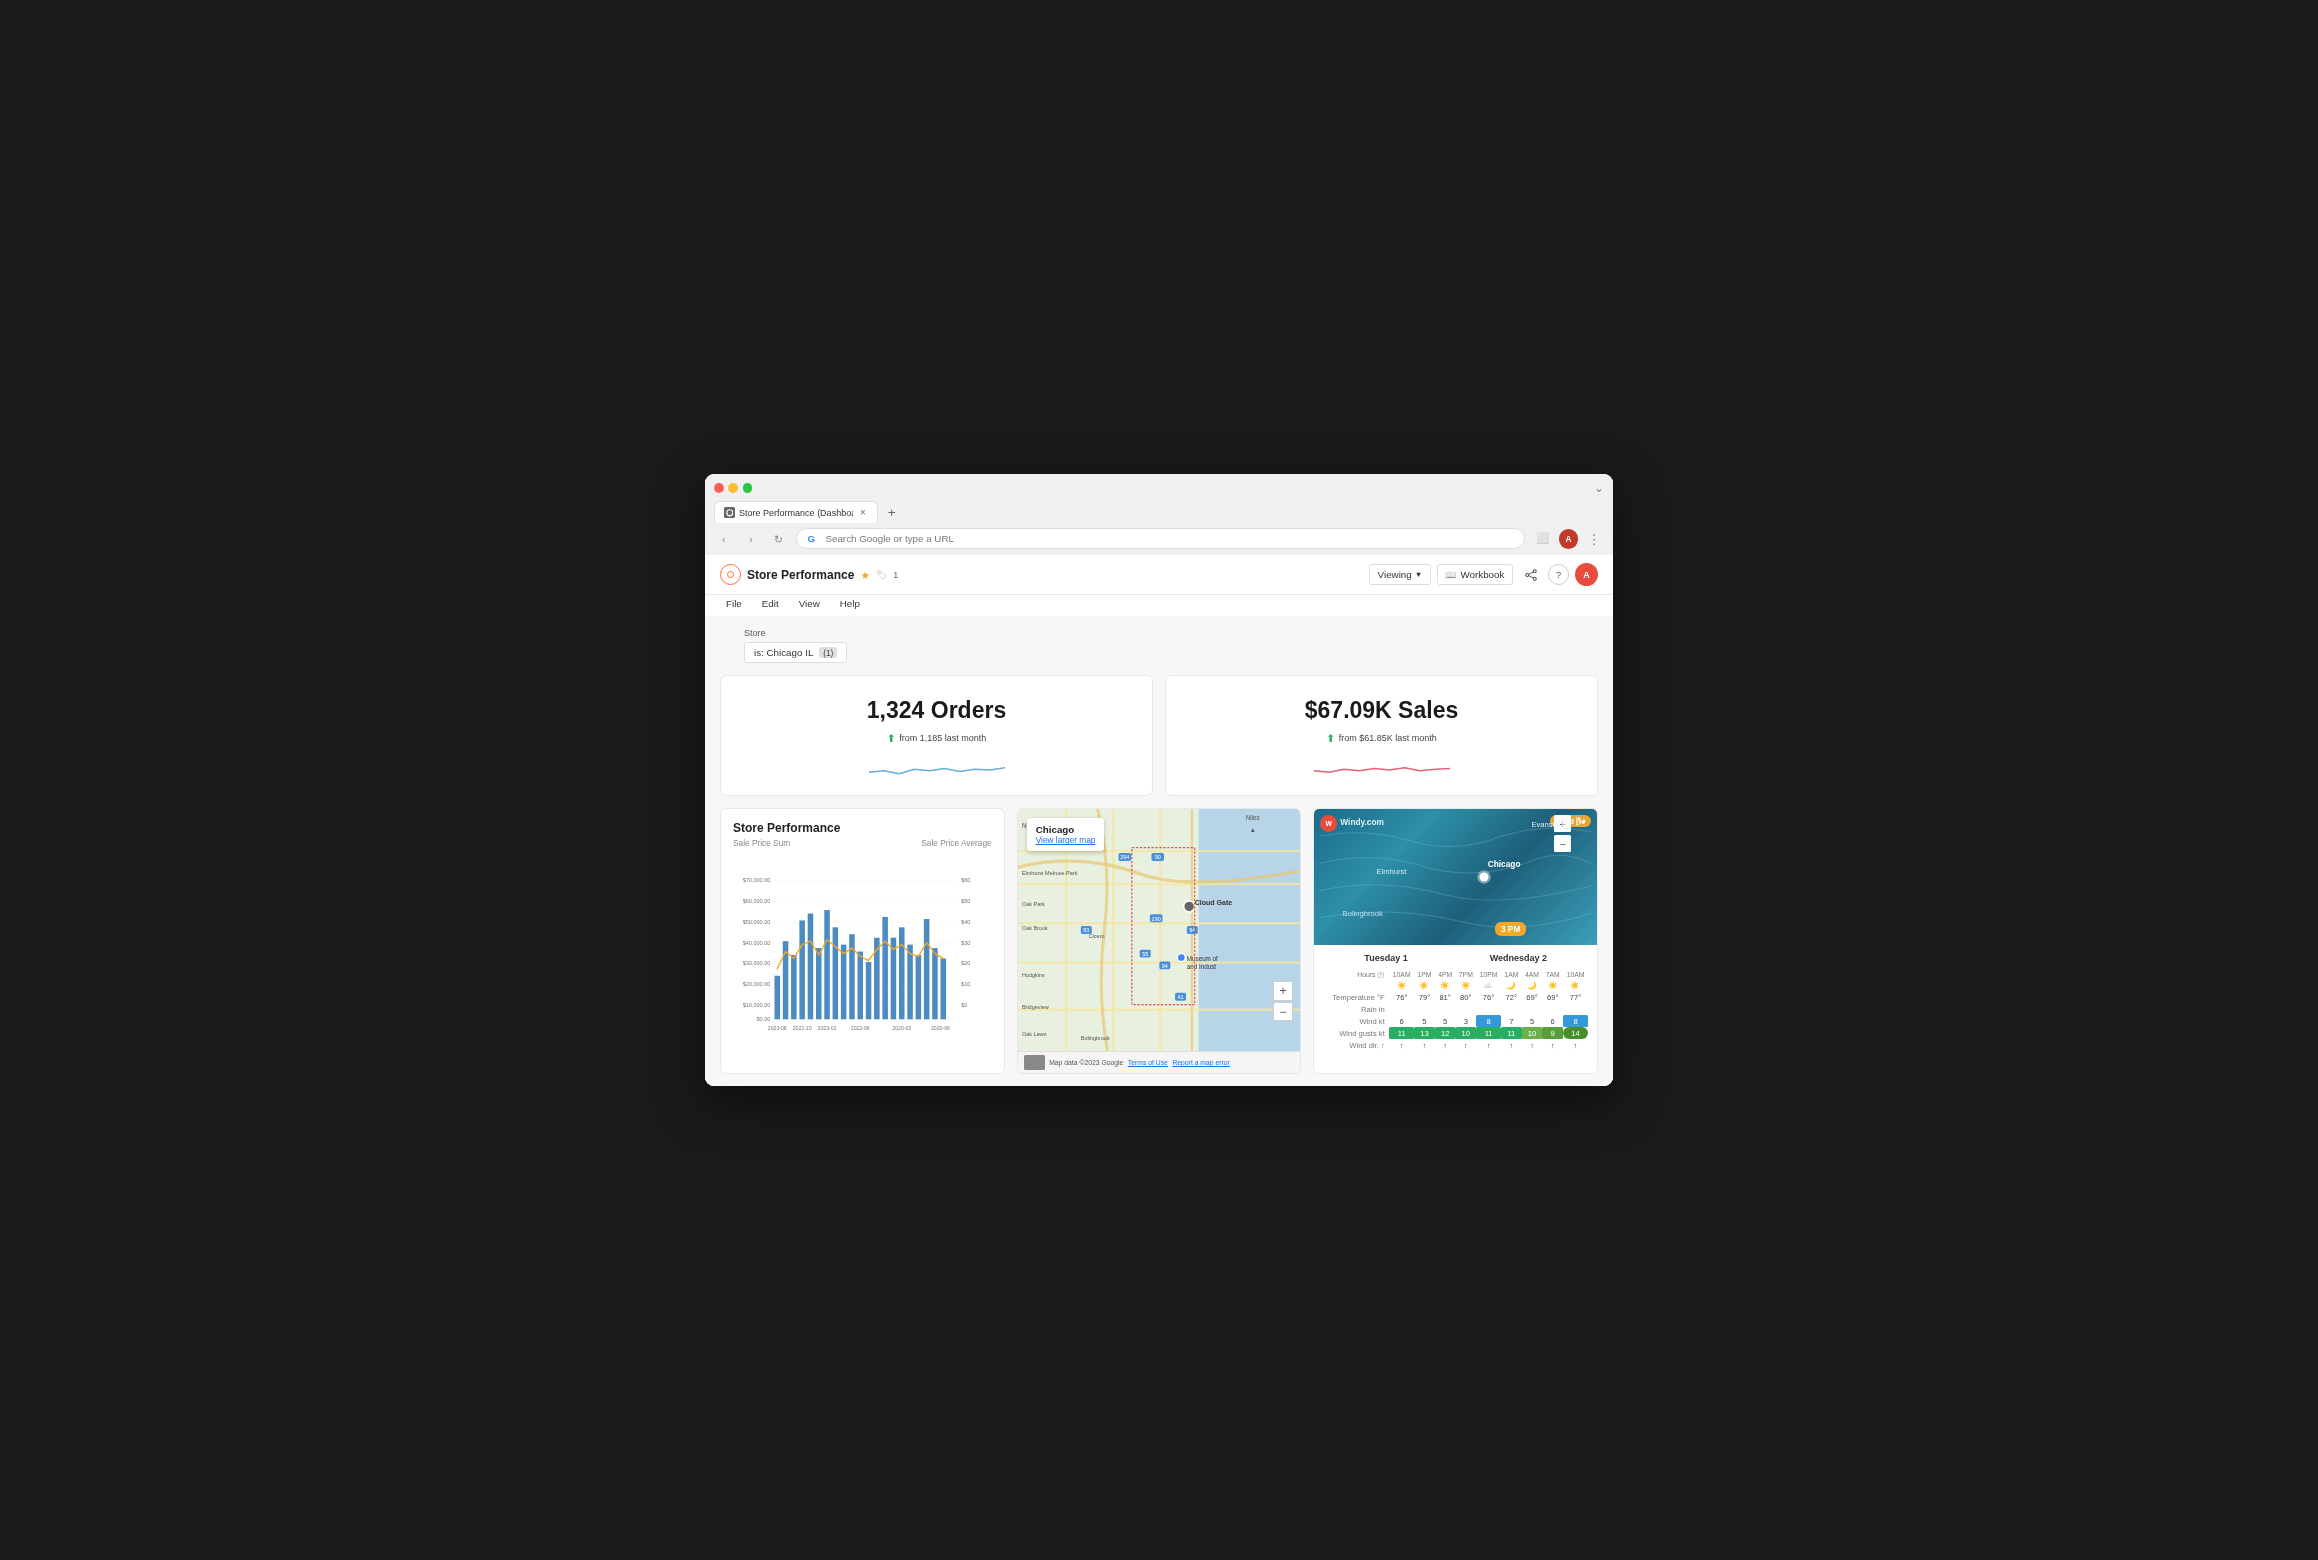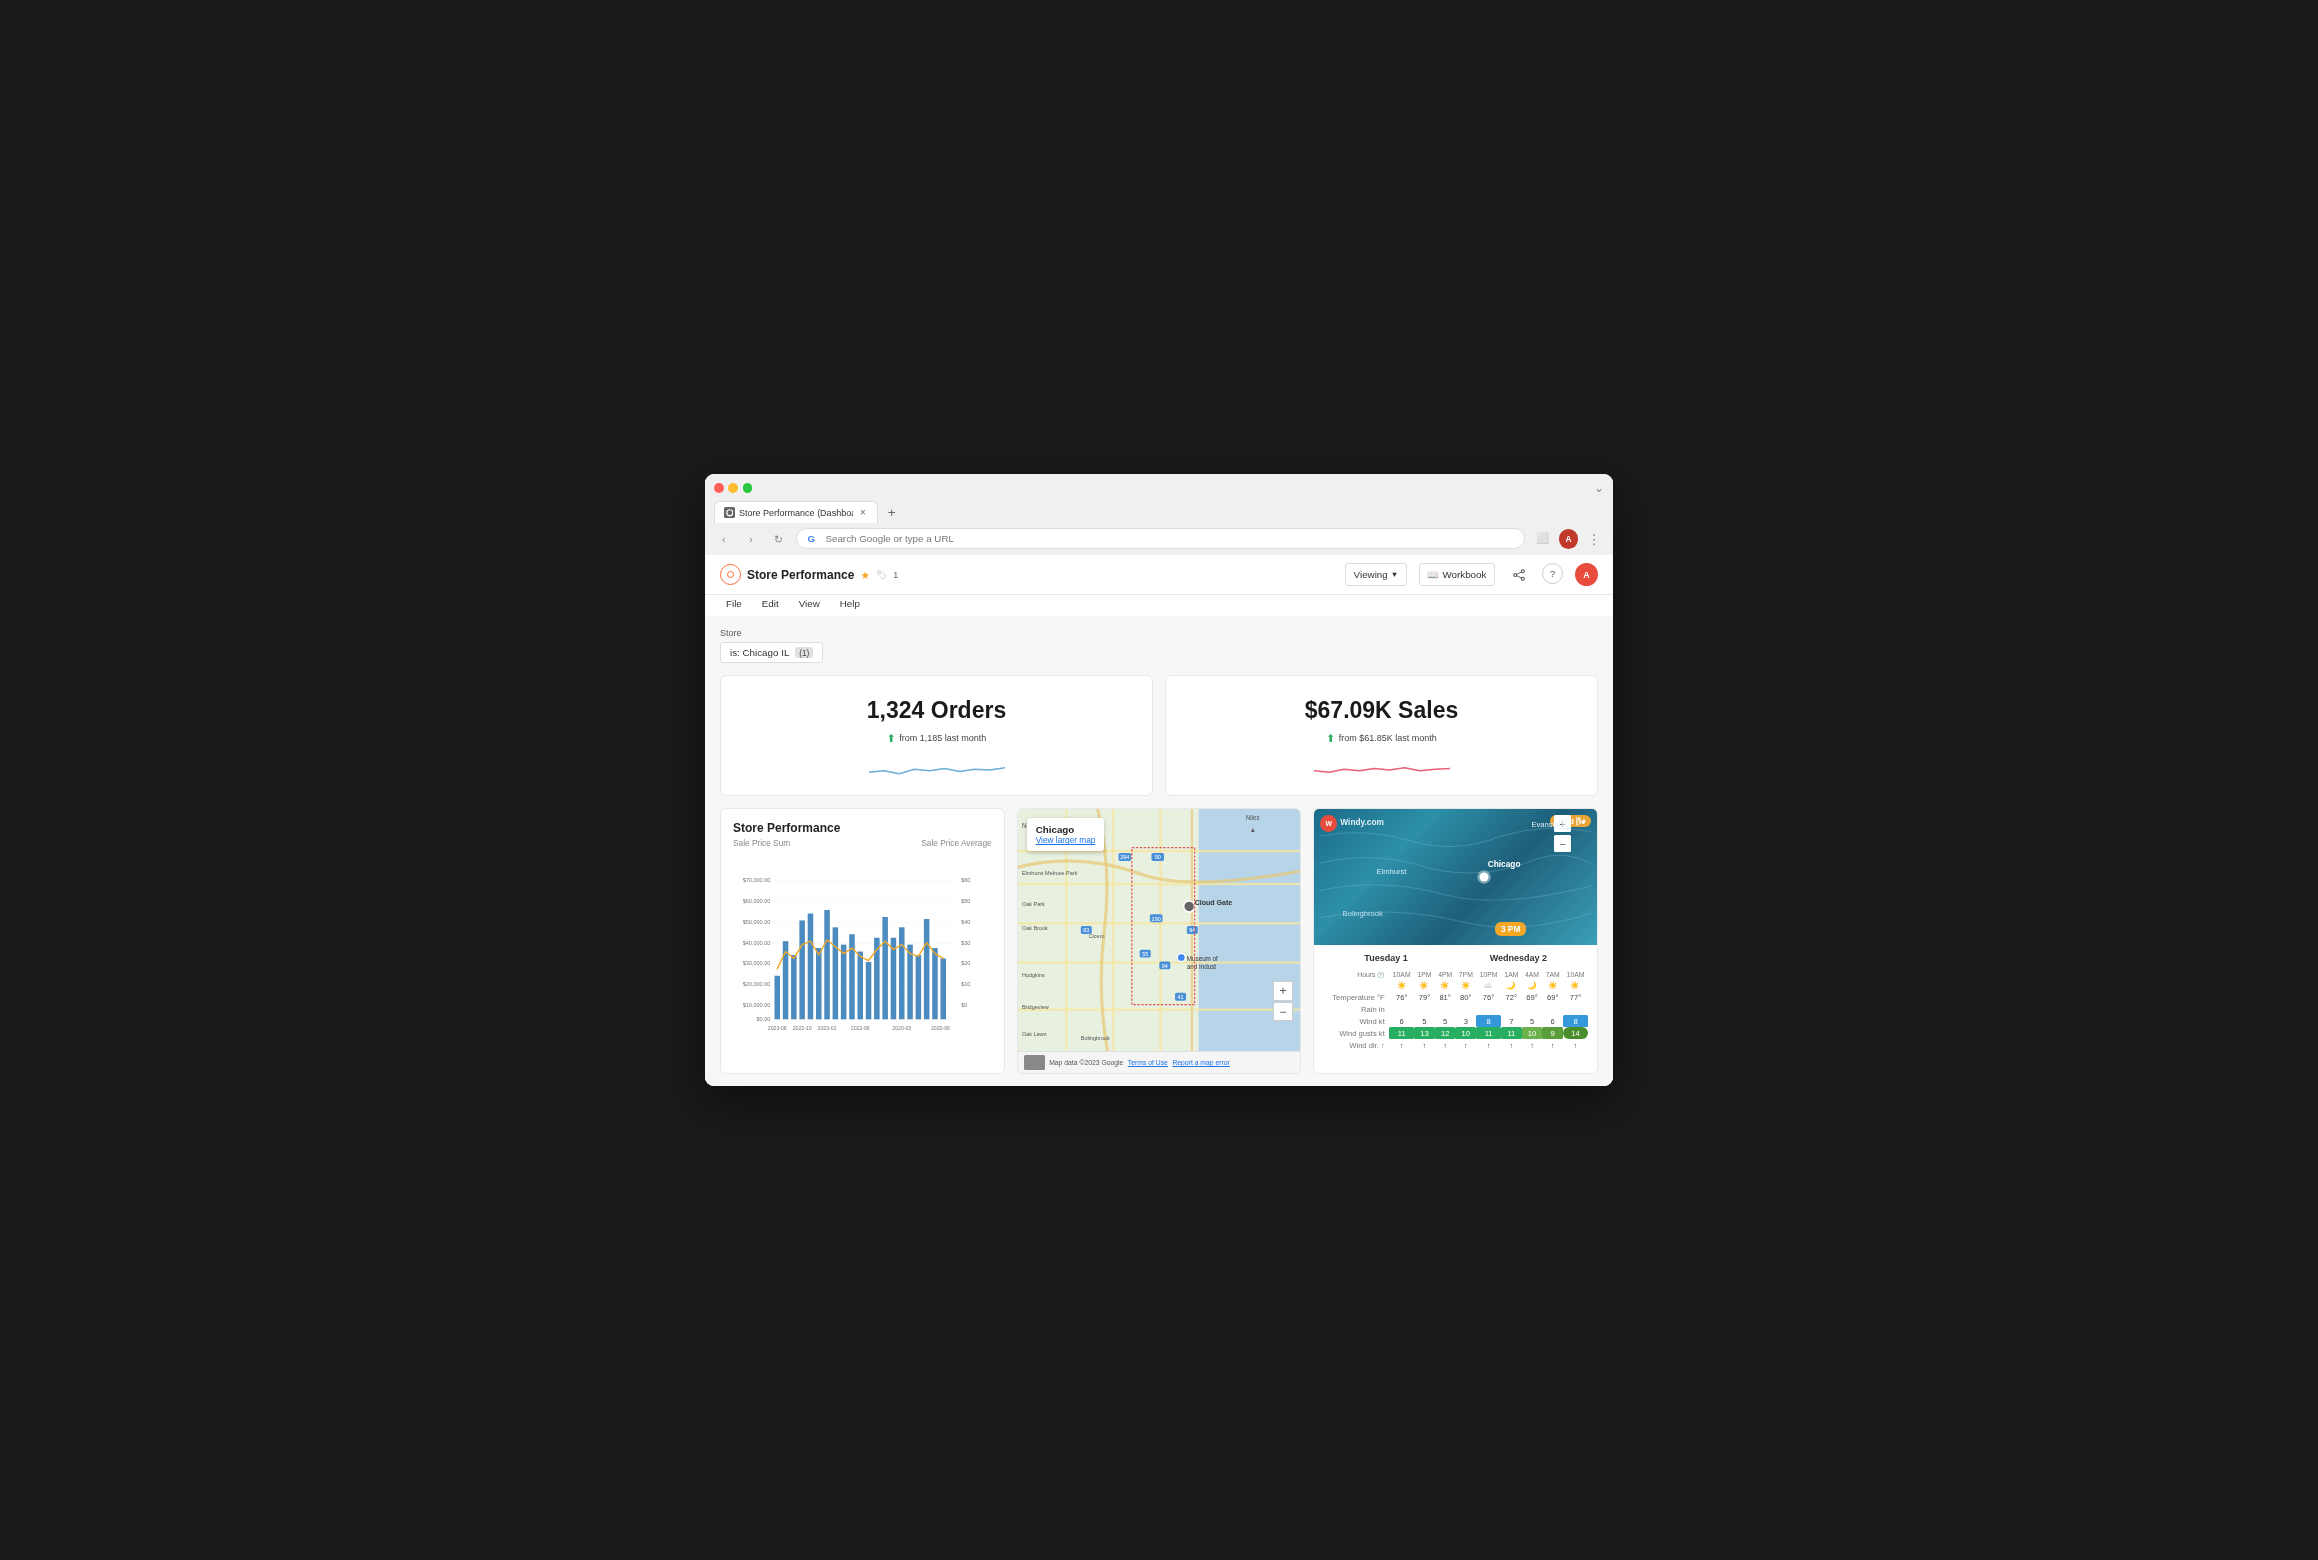--- a/index.html
+++ b/index.html
@@ -192,21 +192,22 @@
       color: #222;
     }
     .star-icon { color: #f5a623; font-size: 10.6px; }
     .tag-icon { color: #aaa; font-size: 9px; }
     .tag-count {
       font-size: 9px;
       color: #666;
     }
     .toolbar-right {
       display: flex;
-      gap: 12px;
+      align-items: center;
+      gap: 6px;
     }
     .viewing-btn {
       display: flex;
       align-items: center;
       gap: 3px;
       border: 0.8px solid #ddd;
       border-radius: 3px;
       padding: 3.8px 7.6px;
       font-size: 9.8px;
       color: #333;
@@ -263,20 +264,21 @@
     }
     
     .dashboard {
       padding: 12px 15px;
       background: #f7f7f7;
       min-height: 454px;
     }
     
     .filter-section {
       margin-bottom: 12px;
+      margin-left: 24px;
     }
     .filter-label {
       font-size: 9px;
       color: #555;
       margin-bottom: 3.8px;
       font-weight: 500;
     }
     .filter-tag {
       display: inline-flex;
       align-items: center;

